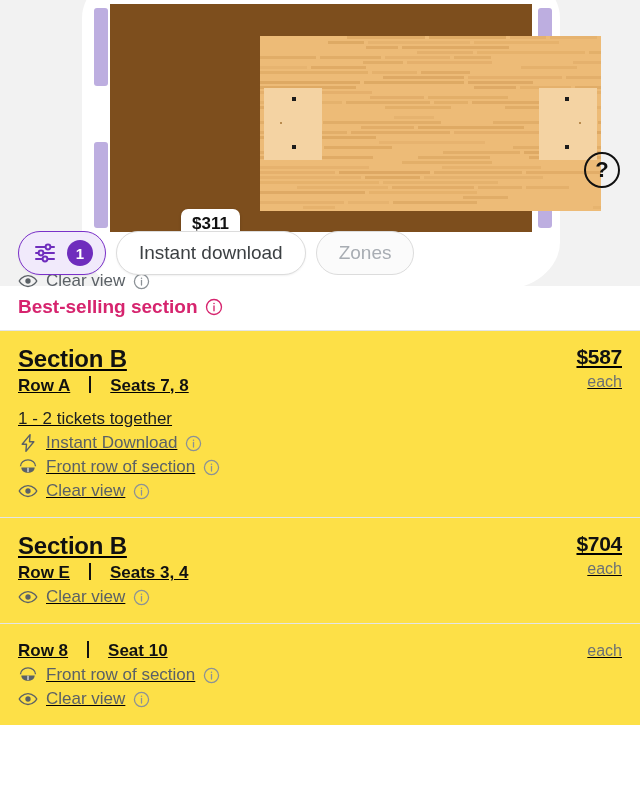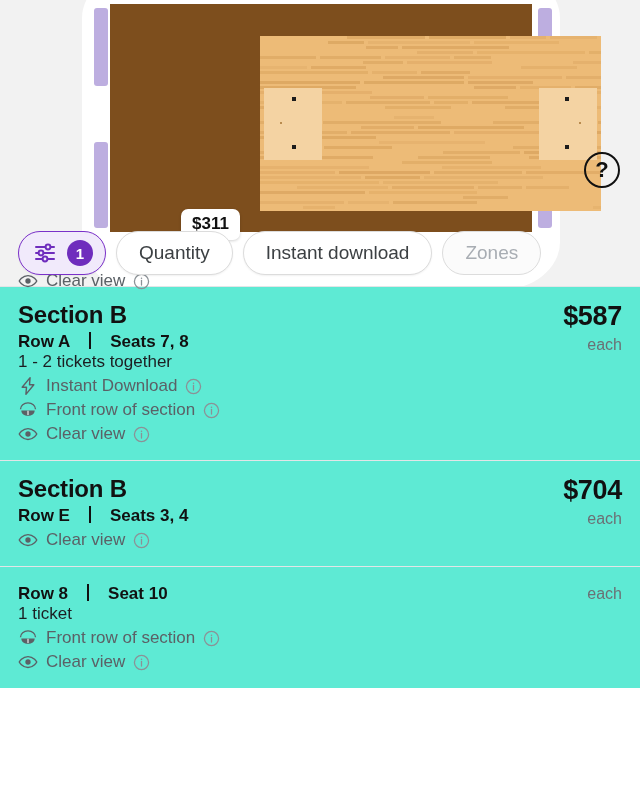--- a/index.html
+++ b/index.html
@@ -130,36 +130,36 @@
 
   
   .list { position: absolute; left: 0; top: 286px; width: 640px; }
   .best-seller {
     padding: 10px 18px 12px;
     display: flex; align-items: center; gap: 7px;
     font-size: 19px; font-weight: 700; color: #d6246e;
   }
   .divider { height: 1px; background: #e3e5e7; }
 
-  .listing { padding: 14px 18px 16px; display: flex; background:#5eead4; }
+  .listing { padding: 14px 18px 16px; display: flex; background:#fde047;text-decoration:underline; }
   .listing .left { flex: 1 1 auto; min-width: 0; }
   .listing .right { flex: 0 0 auto; text-align: right; padding-left: 12px; }
 
   .sec-name { font-size: 24px; font-weight: 700; color: #111; letter-spacing:-.2px; }
   .row-seats {
     font-size: 17px; font-weight: 700; color: #111;
     margin-top: 3px; display: flex; align-items: flex-start; gap: 19px;
   }
   .row-seats .bar { width: 2px; height: 17px; background: #111; display:inline-block; }
-  .qty { font-size: 17px; color: #1c1f22; }
+  .qty { font-size: 17px; color: #1c1f22; margin-top: 13px; }
   .perk {
     display: flex; align-items: center; gap: 8px;
     font-size: 17px; color: #5b6166; margin-top: 4px;
   }
-  .price { font-size: 27px; font-weight: 700; color: #111; letter-spacing:-.3px; }
+  .price { font-size: 21px; font-weight: 700; color: #111; letter-spacing:-.3px; }
   .each { font-size: 16px; color: #6b7075; margin-top: 4px; }
 
   
   .ico { flex: 0 0 auto; display: inline-flex; align-items: center; justify-content: center; }
   .ico svg { display: block; }
 </style>
 </head>
 <body>
 
 <div id="app">
@@ -313,32 +313,39 @@
           <line x1="3" y1="18" x2="21" y2="18"></line>
           <circle cx="15" cy="6" r="2.4" fill="#f1eafb"></circle>
           <circle cx="8" cy="12" r="2.4" fill="#f1eafb"></circle>
           <circle cx="12" cy="18" r="2.4" fill="#f1eafb"></circle>
         </svg>
       </span>
       <span class="badge">1</span>
     </div>
 
     <div class="chip">
-      <span>Quantity</span>
-    </div>
-    <div class="chip">
       <span>Instant download</span>
     </div>
     <div class="chip disabled">
       <span>Zones</span>
     </div>
   </div>
 
   <div class="list">
 
+    <div class="best-seller">
+      <span>Best-selling section</span>
+      <span class="ico">
+        <svg width="18" height="18" viewBox="0 0 24 24" fill="none" stroke="#d6246e" stroke-width="1.8">
+          <circle cx="12" cy="12" r="10"></circle>
+            <path d="M12 10.5v6.5" stroke-linecap="round"></path>
+          <circle cx="12" cy="7.3" r="1.1" fill="#d6246e" stroke="none"></circle>
+        </svg>
+      </span>
+    </div>
 
     <div class="divider"></div>
     <div id="listings-container">
         <div class="listing">
           <div class="left">
             <div class="sec-name">Section B</div>
             <div class="row-seats">
               <span>Row A</span>
               <span class="bar"></span>
               <span>Seats 7, 8</span>
@@ -430,21 +437,20 @@
           </div>
         </div>
         <div class="divider"></div>
         <div class="listing">
           <div class="left">
             <div class="row-seats">
               <span>Row 8</span>
               <span class="bar"></span>
               <span>Seat 10</span>
             </div>
-            <div class="qty">1 ticket</div>
             <div class="perk">
               <span class="ico">
                 <svg width="20" height="20" viewBox="0 0 24 24" fill="none" stroke="#5b6166" stroke-width="1.6">
                   <path d="M3 11c0-4.4 4-7.5 9-7.5s9 3.1 9 7.5"></path>
                   <path d="M4 12.5h16c0 4-3.6 6.5-8 6.5s-8-2.5-8-6.5z" fill="#5b6166" stroke="none"></path>
                   <path d="M12 13v5" stroke="#fff" stroke-width="1.3"></path>
                 </svg>
               </span>
               <span>Front row of section</span>
               <span class="ico">

